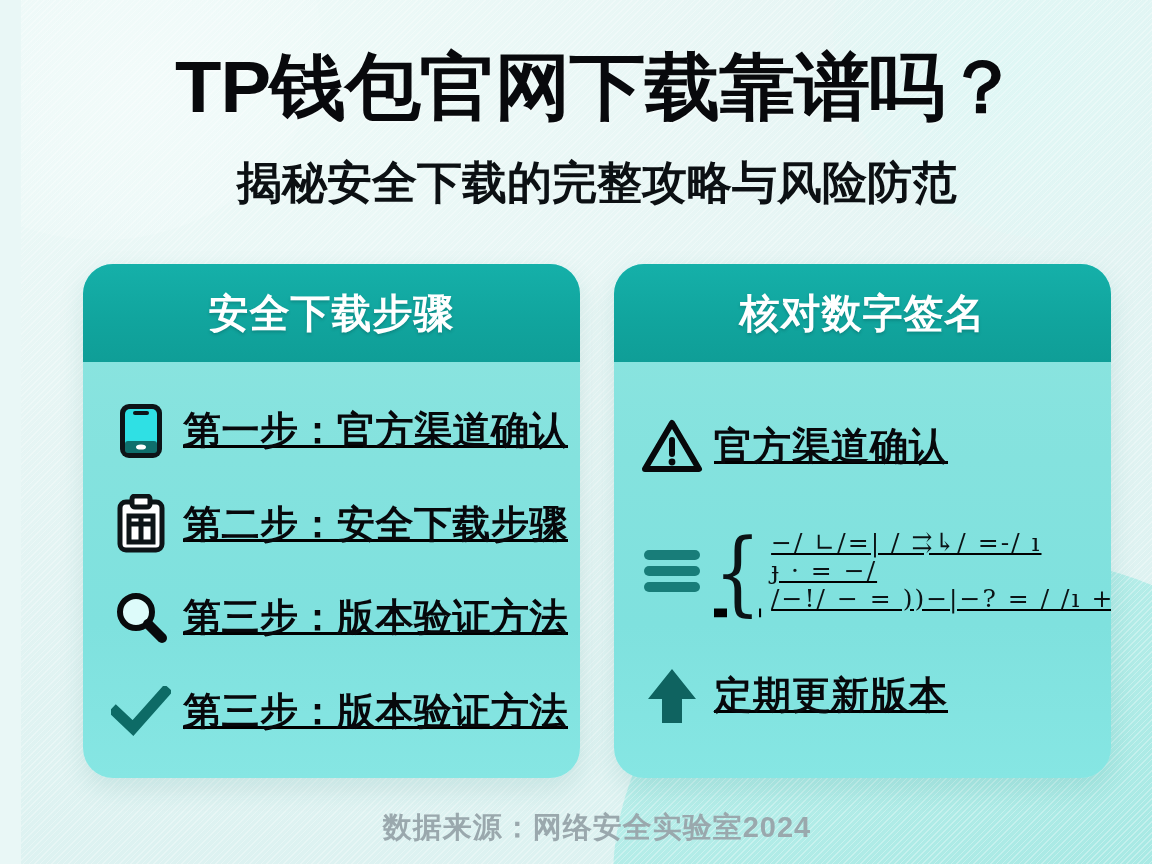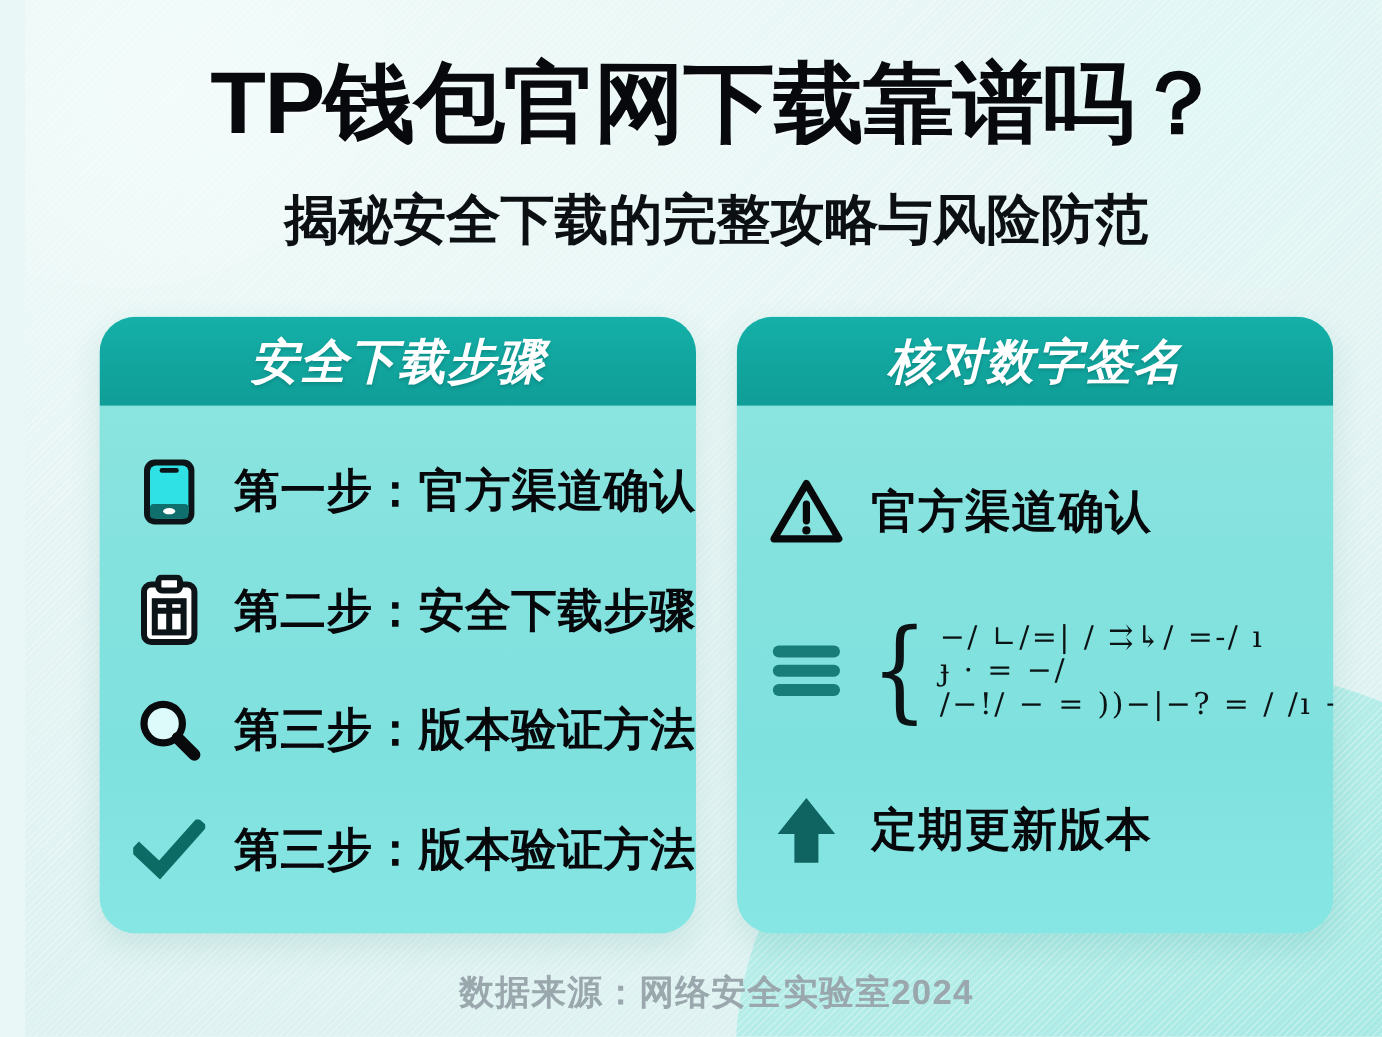--- a/index.html
+++ b/index.html
@@ -118,46 +118,46 @@
   .card {
     flex: 1 1 0;
     border-radius: 30px;
     overflow: hidden;
     background: linear-gradient(180deg, #8ee5e0 0%, #84e2de 38%, #7fe1de 70%, #86e6e3 100%);
     box-shadow: 0 10px 26px rgba(20,120,115,.13);
     display: flex;
     flex-direction: column;
   }
   .card-head {
-    height: 74px;
+    height: 98px;
     background: linear-gradient(180deg, #15b0a9 0%, #11a59e 55%, #0f9e97 100%);
     display: flex;
     align-items: center;
     justify-content: center;
-    font-style: italic;
   }
   .card-head-text {
     color: #ffffff;
     font-size: 40px;
     font-weight: 700;
     letter-spacing: 1px;
     text-shadow: 0 2px 3px rgba(0,60,58,.25);
   }
   .card-body {
     flex: 1 1 auto;
     padding: 22px 26px 20px 26px;
     display: flex;
     flex-direction: column;
     justify-content: space-around;
   }
   .row {
     display: flex;
     align-items: center;
-    gap: 22px;
+    gap: 10px;
     min-height: 82px;
+    text-decoration: underline;
   }
   .row .icon {
     flex: 0 0 64px;
     width: 64px;
     height: 64px;
     display: flex;
     align-items: center;
     justify-content: center;
   }
   .row .label {

